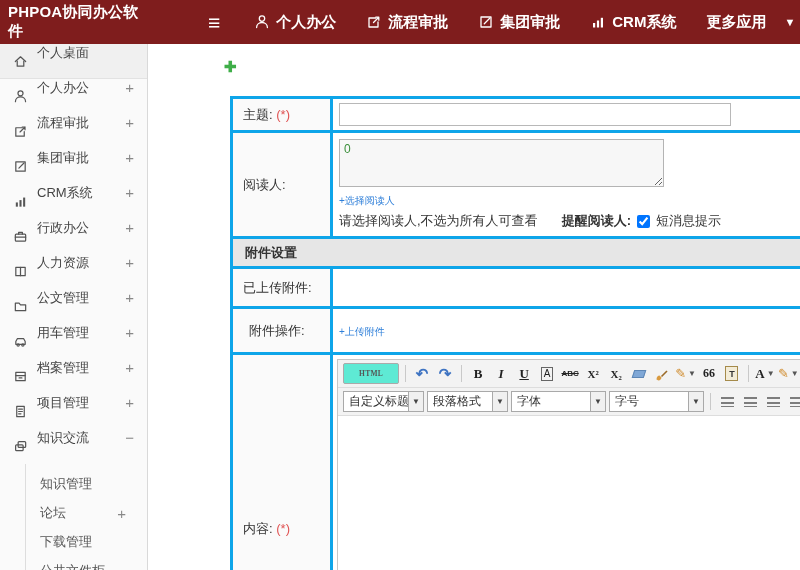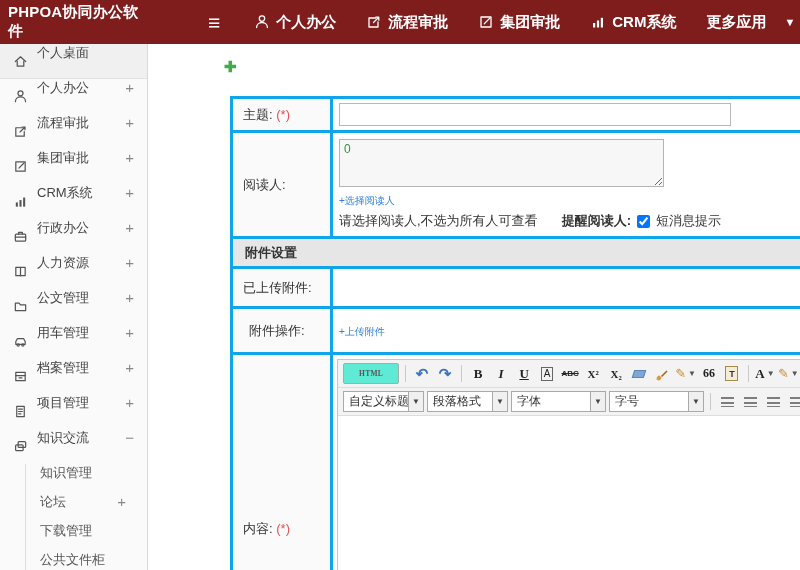--- a/index.html
+++ b/index.html
@@ -19,21 +19,21 @@
   
   .sidebar { position:absolute; left:0; top:44px; width:148px; bottom:0;
              background:#fafafa; border-right:1px solid #d9d9d9; }
   .side-item { height:35px; display:flex; padding:0 13px;
                color:#444; font-size:13px; cursor:pointer; }
   .side-item .sicon { width:24px; color:#555; display:flex; align-items:center; }
   .side-item .slabel { color:#444; }
   .side-item .suffix { margin-left:auto; color:#888; font-size:15px; font-weight:normal; }
   .side-item.active { background:#f0f0f0; border-bottom:1px solid #e2e2e2; }
   .submenu { margin-left:25px; border-left:1px solid #ddd; }
-  .sub-item { height:29px; display:flex; align-items:flex-start; padding:0 12px 0 14px;
+  .sub-item { height:29px; display:flex; align-items:flex-end; padding:0 12px 0 14px;
               color:#555; font-size:13px; cursor:pointer; }
   .sub-item .suffix { margin-left:auto; color:#888; font-size:15px; padding-right:9px; }
 
   
   .main { position:absolute; left:149px; top:44px; right:0; bottom:0; background:#fff; overflow:hidden; }
   .page-title { position:absolute; left:75px; top:14px; display:flex; align-items:center; gap:3px;
                 font-size:15px; font-weight:bold; color:#2b4a66; }
   .plus-ico { color:#3fae49; font-size:15px; font-weight:bold; text-shadow:0 0 1px #fff; }
 
   

